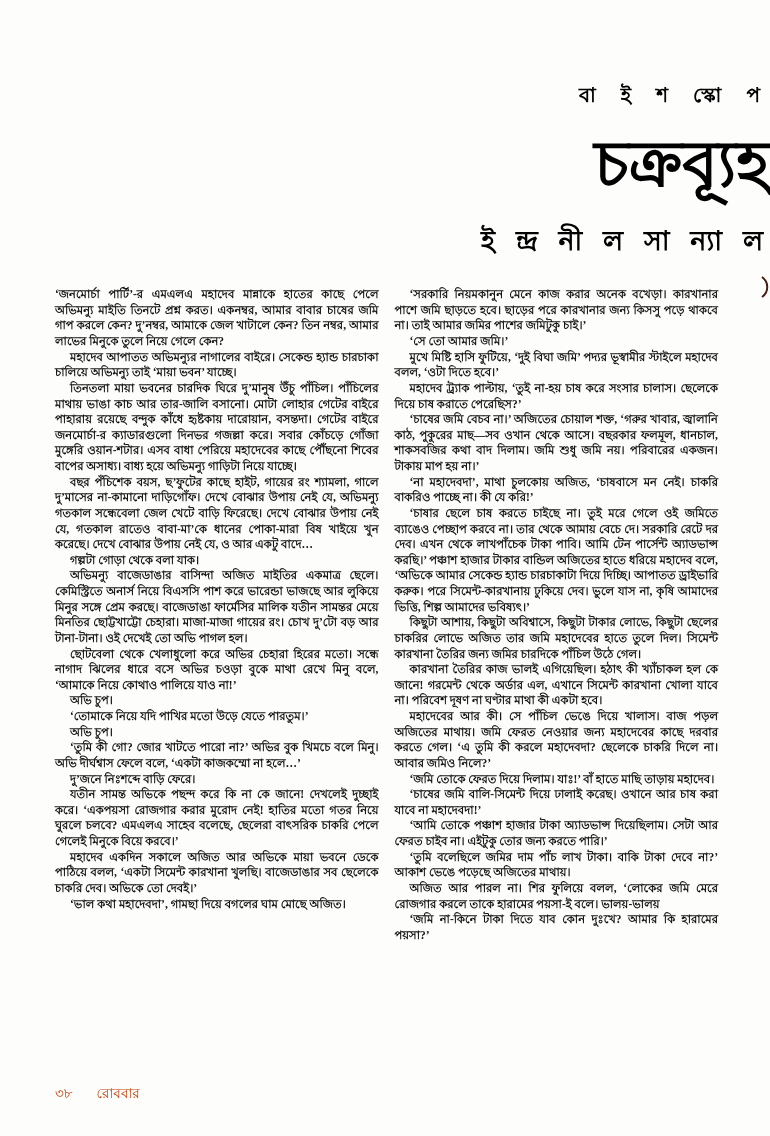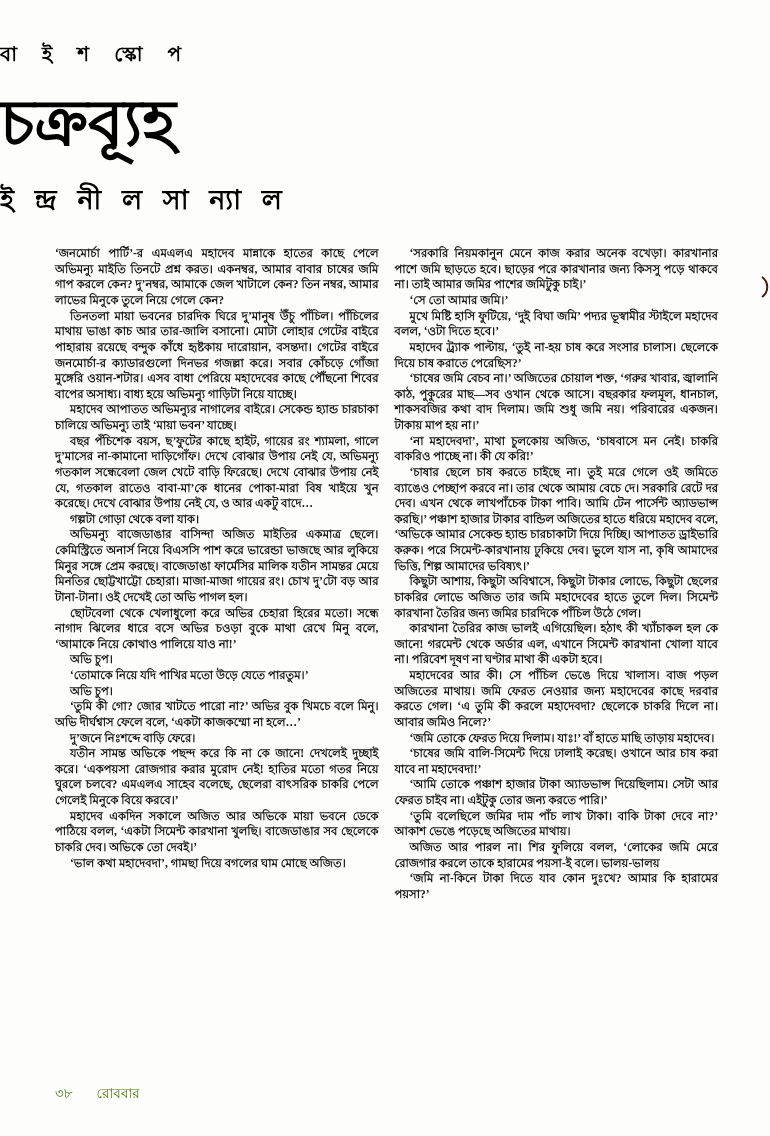--- a/index.html
+++ b/index.html
@@ -12,22 +12,22 @@
     width: 770px;
     height: 1136px;
     margin: 0 auto;
     background: #fdfdfb;
     color: #111;
     font-family: "Liberation Serif", "DejaVu Serif", serif;
     overflow: hidden;
     box-sizing: border-box;
   }
   .masthead {
-    text-align: left;
-    padding-top: 39px;
+    text-align: right;
+    padding-top: 80px;
   }
   .section-header {
     font-size: 20px;
     font-weight: bold;
     letter-spacing: 10px;
     color: #000;
   }
   .story-title {
     margin-top: 18px;
     font-size: 64px;
@@ -64,21 +64,21 @@
     text-indent: 0;
   }
   .footer {
     position: absolute;
     left: 55px;
     bottom: 30px;
     display: flex;
     align-items: baseline;
     gap: 24px;
     font-size: 13.5px;
-    color: #4d7c0f;
+    color: #c2410c;
   }
   .footer .page-number { font-weight: normal; }
   .edge-mark {
     position: absolute;
     right: 0px;
     top: 276px;
     width: 10px;
     height: 22px;
     overflow: hidden;
   }
@@ -91,22 +91,22 @@
 
   <div class="masthead">
     <div class="section-header">বা ই শ  স্কো প</div>
     <div class="story-title">চক্রব্যূহ</div>
     <div class="story-author">ই ন্দ্র নী ল  সা ন্যা ল</div>
   </div>
 
   <div class="columns">
     <div class="column">
         <p class="para flush">‘জনমোর্চা পার্টি’-র এমএলএ মহাদেব মান্নাকে হাতের কাছে পেলে অভিমন্যু মাইতি তিনটে প্রশ্ন করত। একনম্বর, আমার বাবার চাষের জমি গাপ করলে কেন? দু’নম্বর, আমাকে জেল খাটালে কেন? তিন নম্বর, আমার লাভের মিনুকে তুলে নিয়ে গেলে কেন?</p>
+        <p class="para">মহাদেব আপাতত অভিমন্যুর নাগালের বাইরে। সেকেন্ড হ্যান্ড চারচাকা চালিয়ে অভিমন্যু তাই ‘মায়া ভবন’ যাচ্ছে।</p>
         <p class="para">তিনতলা মায়া ভবনের চারদিক ঘিরে দু’মানুষ উঁচু পাঁচিল। পাঁচিলের মাথায় ভাঙা কাচ আর তার-জালি বসানো। মোটা লোহার গেটের বাইরে পাহারায় রয়েছে বন্দুক কাঁধে হৃষ্টকায় দারোয়ান, বসন্তদা। গেটের বাইরে জনমোর্চা-র ক্যাডারগুলো দিনভর গজল্লা করে। সবার কোঁচড়ে গোঁজা মুঙ্গেরি ওয়ান-শটার। এসব বাধা পেরিয়ে মহাদেবের কাছে পৌঁছনো শিবের বাপের অসাধ্য। বাধ্য হয়ে অভিমন্যু গাড়িটা নিয়ে যাচ্ছে।</p>
-        <p class="para">মহাদেব আপাতত অভিমন্যুর নাগালের বাইরে। সেকেন্ড হ্যান্ড চারচাকা চালিয়ে অভিমন্যু তাই ‘মায়া ভবন’ যাচ্ছে।</p>
         <p class="para">বছর পঁচিশেক বয়স, ছ’ফুটের কাছে হাইট, গায়ের রং শ্যামলা, গালে দু’মাসের না-কামানো দাড়িগোঁফ। দেখে বোঝার উপায় নেই যে, অভিমন্যু গতকাল সন্ধেবেলা জেল খেটে বাড়ি ফিরেছে। দেখে বোঝার উপায় নেই যে, গতকাল রাতেও বাবা-মা’কে ধানের পোকা-মারা বিষ খাইয়ে খুন করেছে। দেখে বোঝার উপায় নেই যে, ও আর একটু বাদে…</p>
         <p class="para">গল্পটা গোড়া থেকে বলা যাক।</p>
         <p class="para">অভিমন্যু বাজেডাঙার বাসিন্দা অজিত মাইতির একমাত্র ছেলে। কেমিস্ট্রিতে অনার্স নিয়ে বিএসসি পাশ করে ভারেন্ডা ভাজছে আর লুকিয়ে মিনুর সঙ্গে প্রেম করছে। বাজেডাঙা ফার্মেসির মালিক যতীন সামন্তর মেয়ে মিনতির ছোট্টখাট্টো চেহারা। মাজা-মাজা গায়ের রং। চোখ দু’টো বড় আর টানা-টানা। ওই দেখেই তো অভি পাগল হল।</p>
         <p class="para">ছোটবেলা থেকে খেলাধুলো করে অভির চেহারা হিরের মতো। সন্ধে নাগাদ ঝিলের ধারে বসে অভির চওড়া বুকে মাথা রেখে মিনু বলে, ‘আমাকে নিয়ে কোথাও পালিয়ে যাও না!’</p>
         <p class="para">অভি চুপ।</p>
         <p class="para">‘তোমাকে নিয়ে যদি পাখির মতো উড়ে যেতে পারতুম।’</p>
         <p class="para">অভি চুপ।</p>
         <p class="para">‘তুমি কী গো? জোর খাটতে পারো না?’ অভির বুক খিমচে বলে মিনু। অভি দীর্ঘশ্বাস ফেলে বলে, ‘একটা কাজকম্মো না হলে…’</p>
         <p class="para">দু’জনে নিঃশব্দে বাড়ি ফেরে।</p>
         <p class="para">যতীন সামন্ত অভিকে পছন্দ করে কি না কে জানে! দেখলেই দুচ্ছাই করে। ‘একপয়সা রোজগার করার মুরোদ নেই! হাতির মতো গতর নিয়ে ঘুরলে চলবে? এমএলএ সাহেব বলেছে, ছেলেরা বাৎসরিক চাকরি পেলে গেলেই মিনুকে বিয়ে করবে।’</p>

